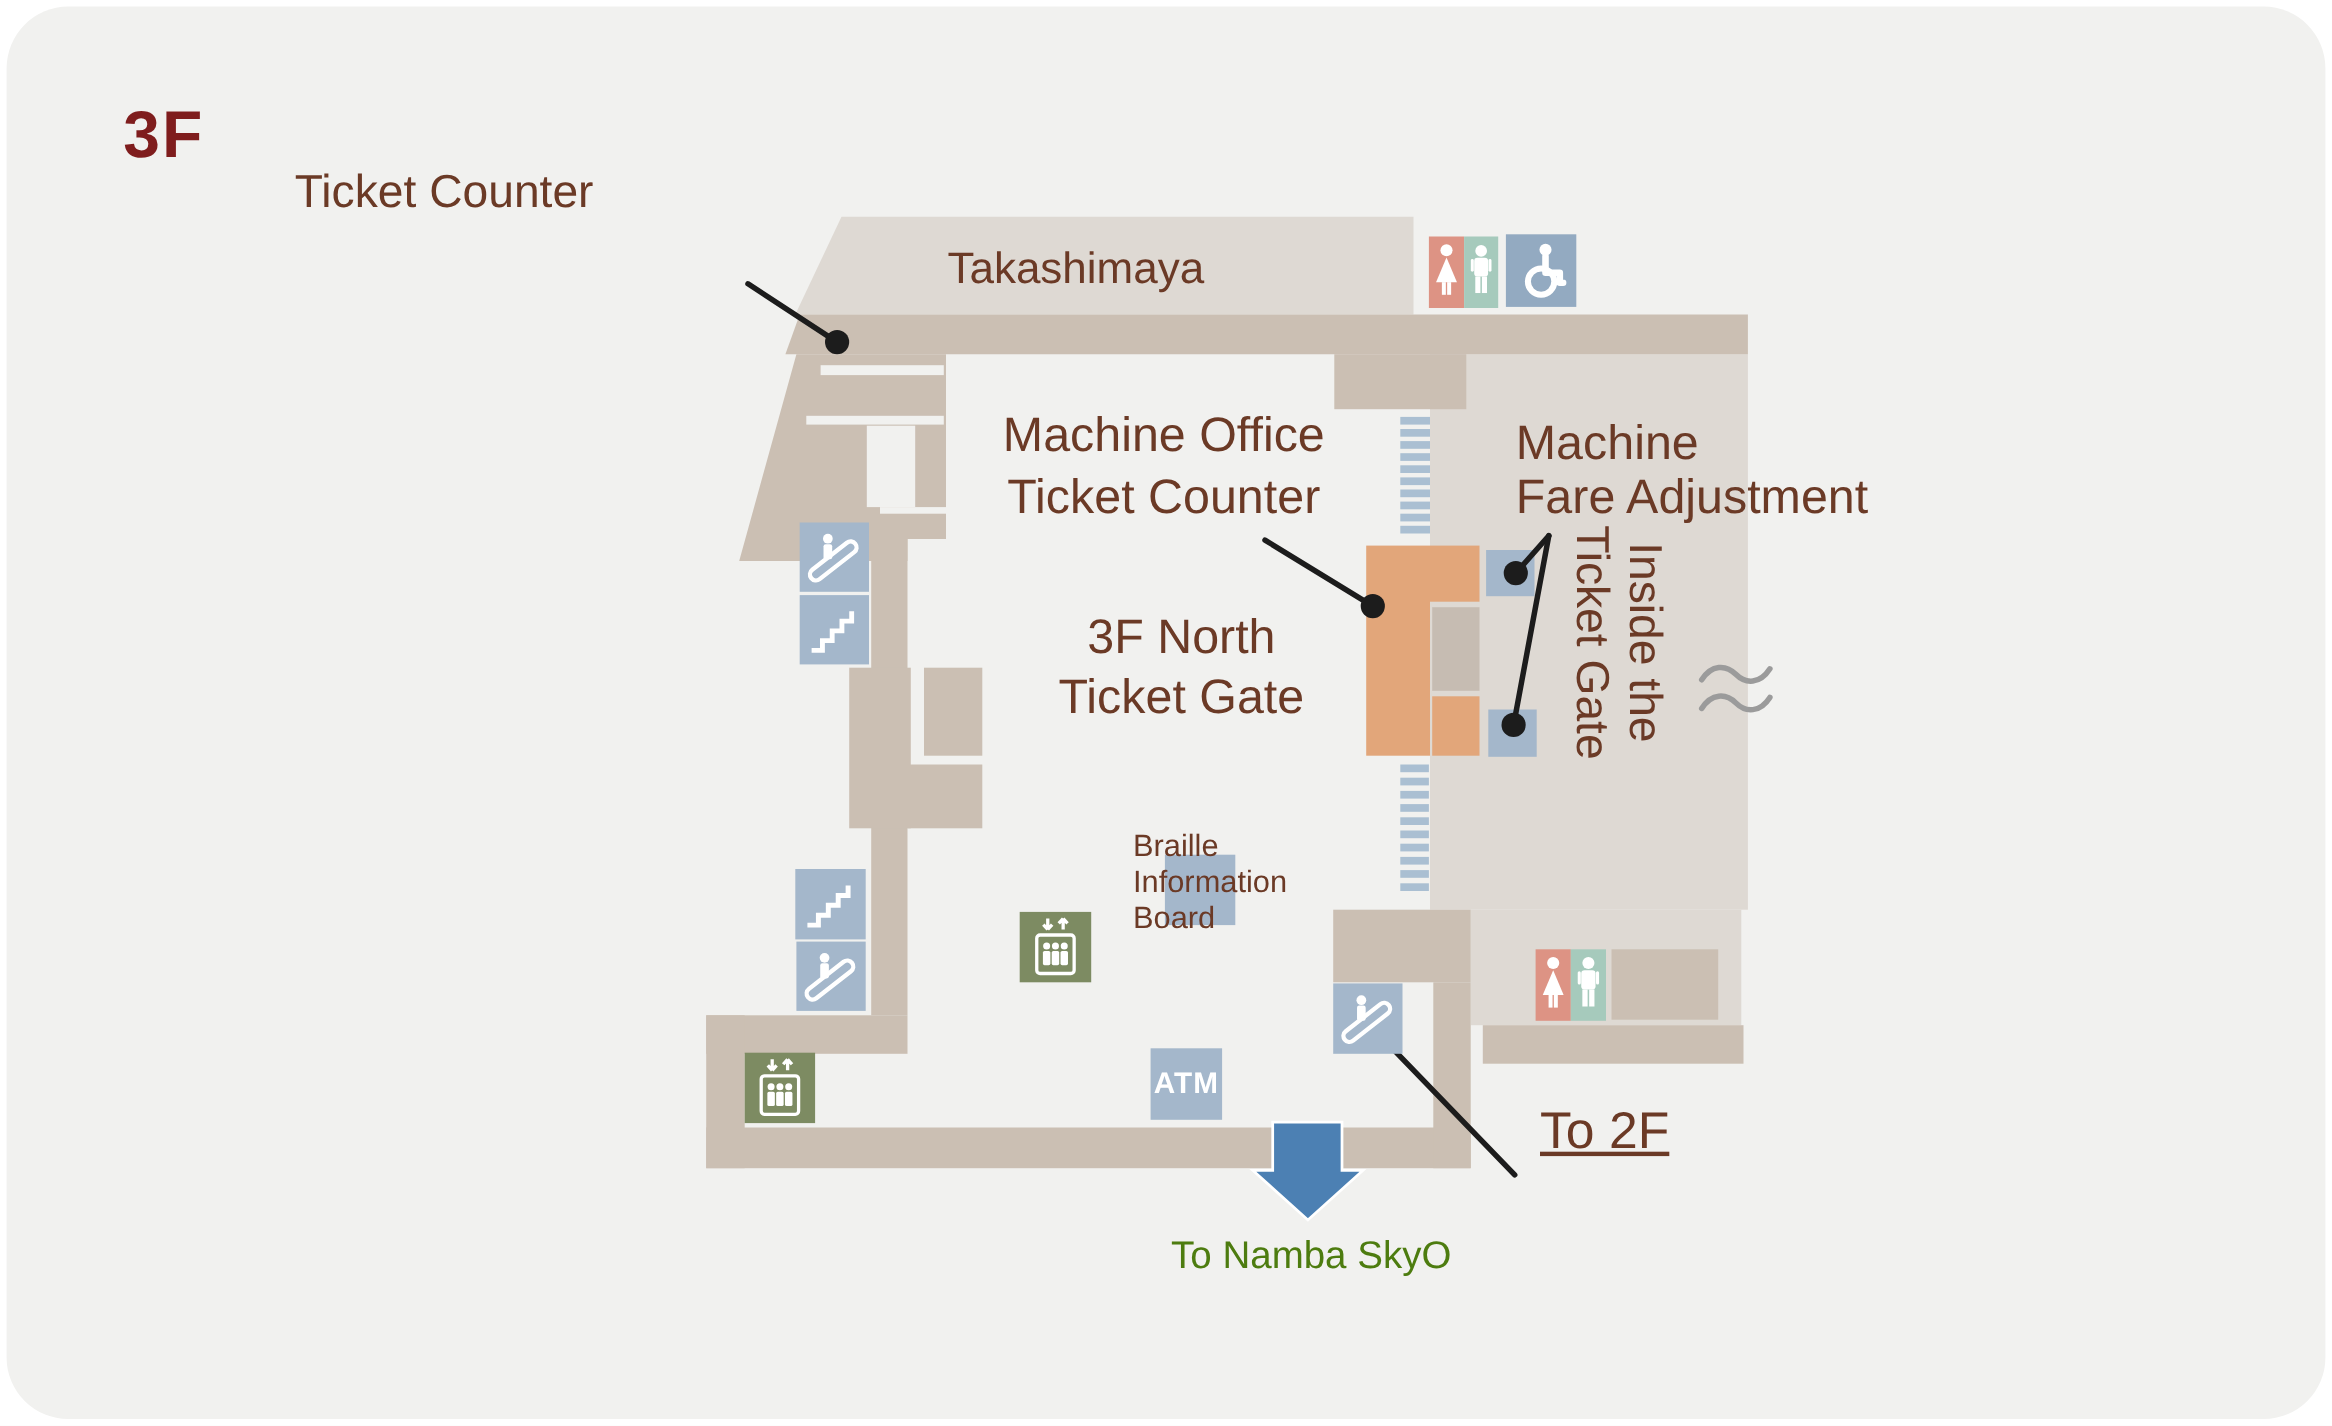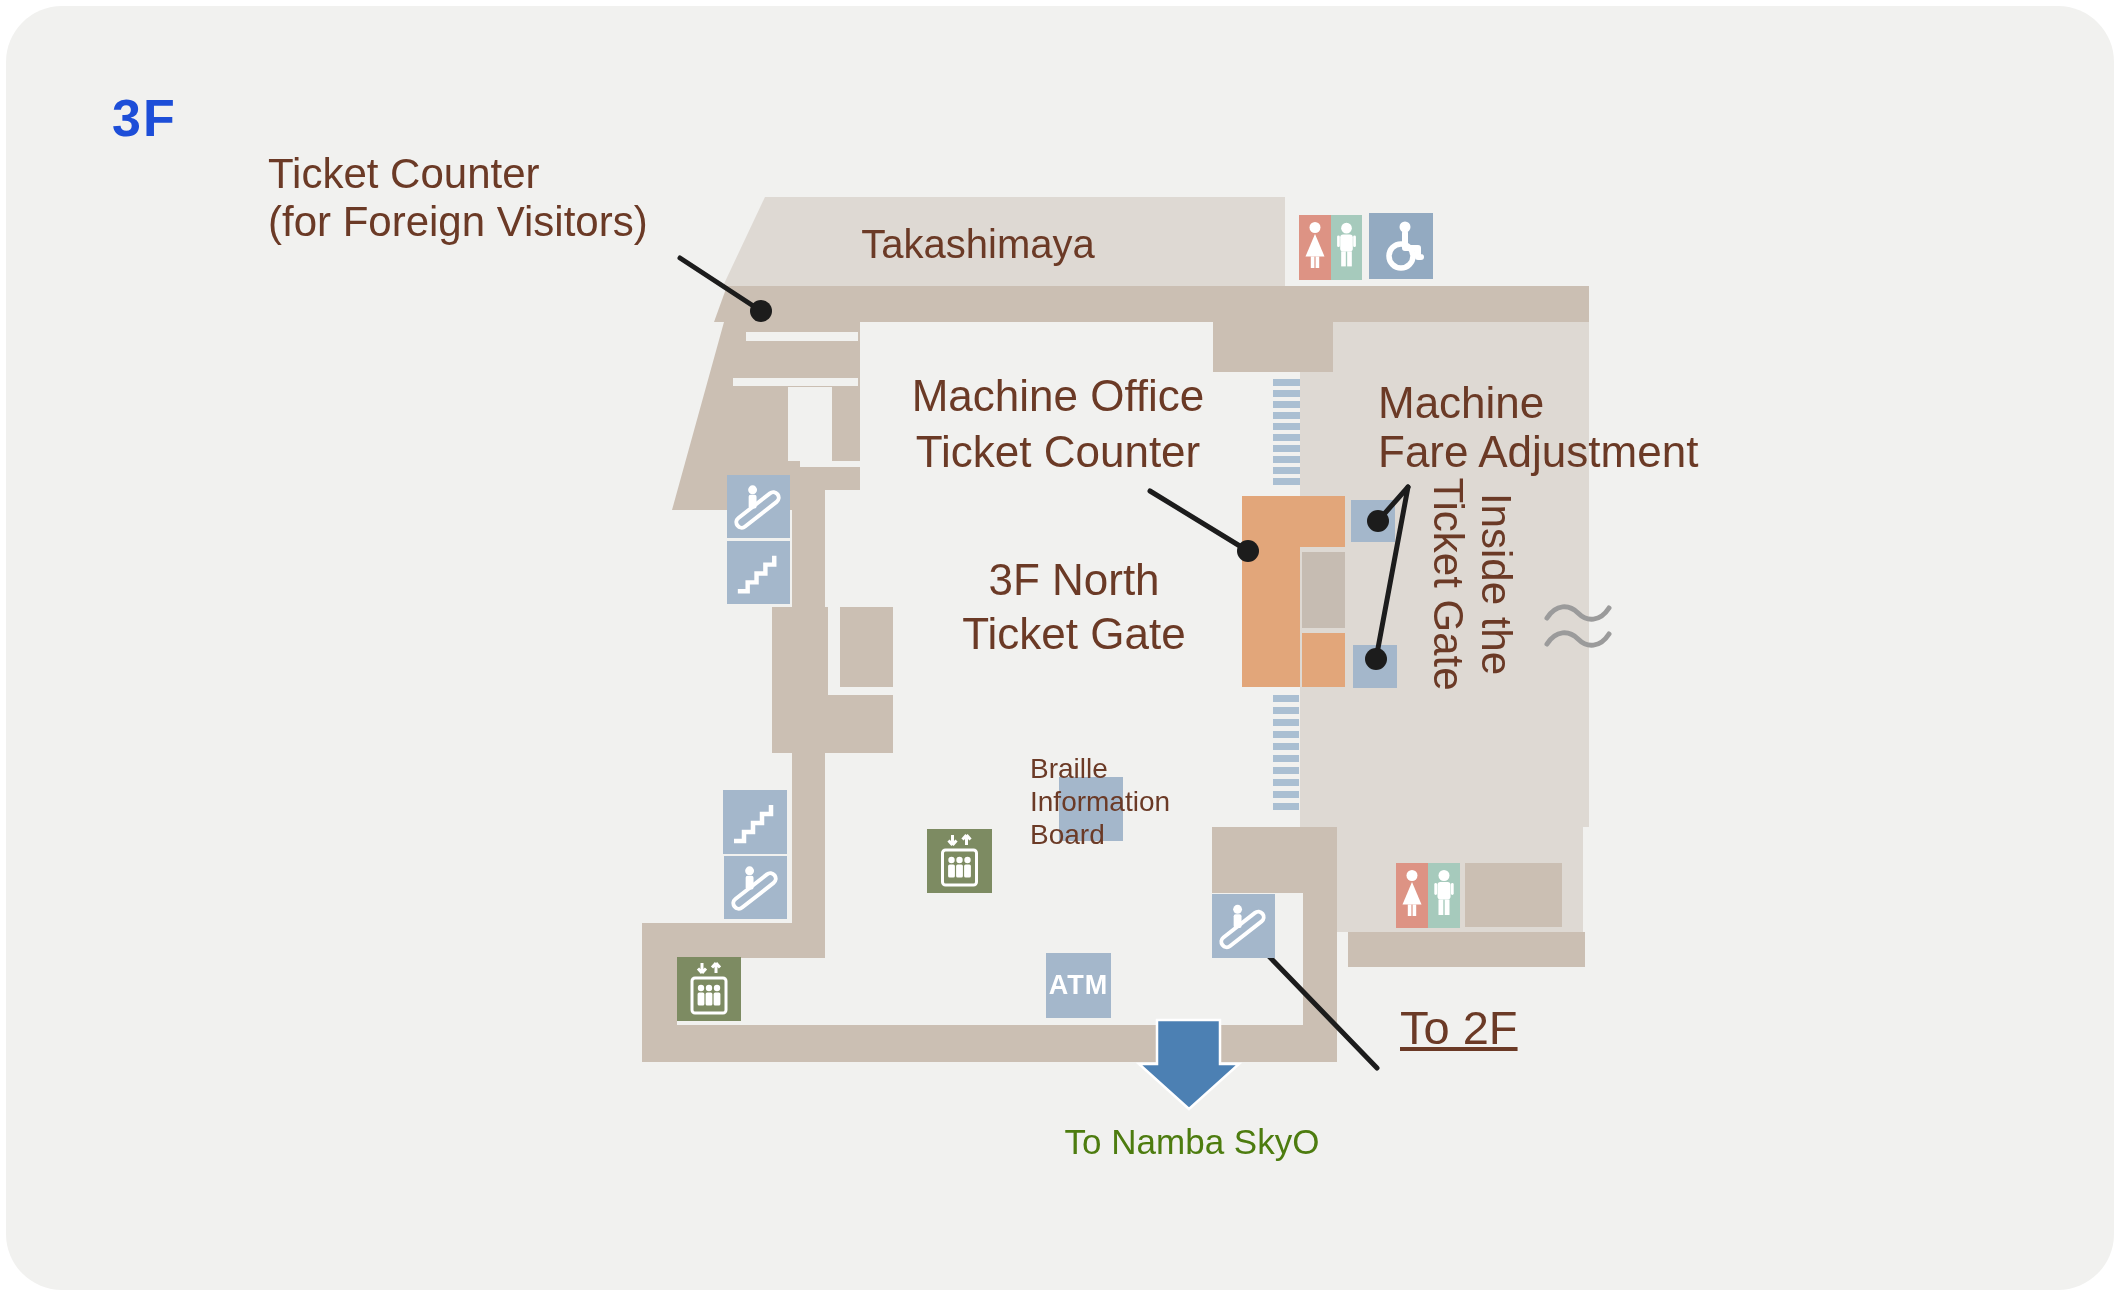--- a/index.html
+++ b/index.html
@@ -2,21 +2,21 @@
 <html><head>
 <meta charset="utf-8">
 <style>
   html,body{margin:0;padding:0;background:#ffffff;}
   .stage{position:relative;width:2120px;height:1296px;background:#ffffff;overflow:hidden;
          font-family:"Liberation Sans","DejaVu Sans",sans-serif;}
   .card{position:absolute;left:6px;top:6px;width:2108px;height:1284px;background:#f1f1ef;border-radius:56px;}
   svg.geo{position:absolute;left:0;top:0;width:2120px;height:1296px;}
   .abs{position:absolute;}
   .lbl{color:#6b3a26;}
-  .title{color:#1d4ed8;font-weight:700;font-size:52px;letter-spacing:2px;}
+  .title{color:#7f1d1d;font-weight:700;font-size:60px;letter-spacing:2px;}
   .t42{font-size:42px;line-height:48px;}
   .t44{font-size:44px;line-height:56px;}
   .t40{font-size:40px;}
   .t28{font-size:28px;line-height:33px;}
   .t47{font-size:47px;}
   .t35{font-size:35px;}
   .ctr{text-align:center;}
   .rot{transform:rotate(90deg);transform-origin:center center;}
   .tile{position:absolute;display:flex;align-items:center;justify-content:center;}
   .tile svg{display:block;width:100%;height:100%;}
@@ -222,21 +222,20 @@
   <div class="tile teal" style="left:1428px;top:863px;width:32px;height:65px;">
       <svg viewBox="0 0 32 64">
         <use href="#sym-man"></use>
       </svg>
     </div>
 
   <div class="abs title" style="left:112px;top:88px;">3F</div>
 
   <div class="abs lbl t42" style="left:268px;top:150px;">
     <div>Ticket Counter</div>
-    <div>(for Foreign Visitors)</div>
   </div>
 
   <div class="abs lbl t40 ctr" style="left:778px;top:222px;width:400px;">Takashimaya</div>
 
   <div class="abs lbl t44 ctr" style="left:858px;top:368px;width:400px;">
     <div>Machine Office</div>
     <div>Ticket Counter</div>
   </div>
 
   <div class="abs lbl t44 ctr" style="left:874px;top:553px;width:400px;line-height:54px;">

